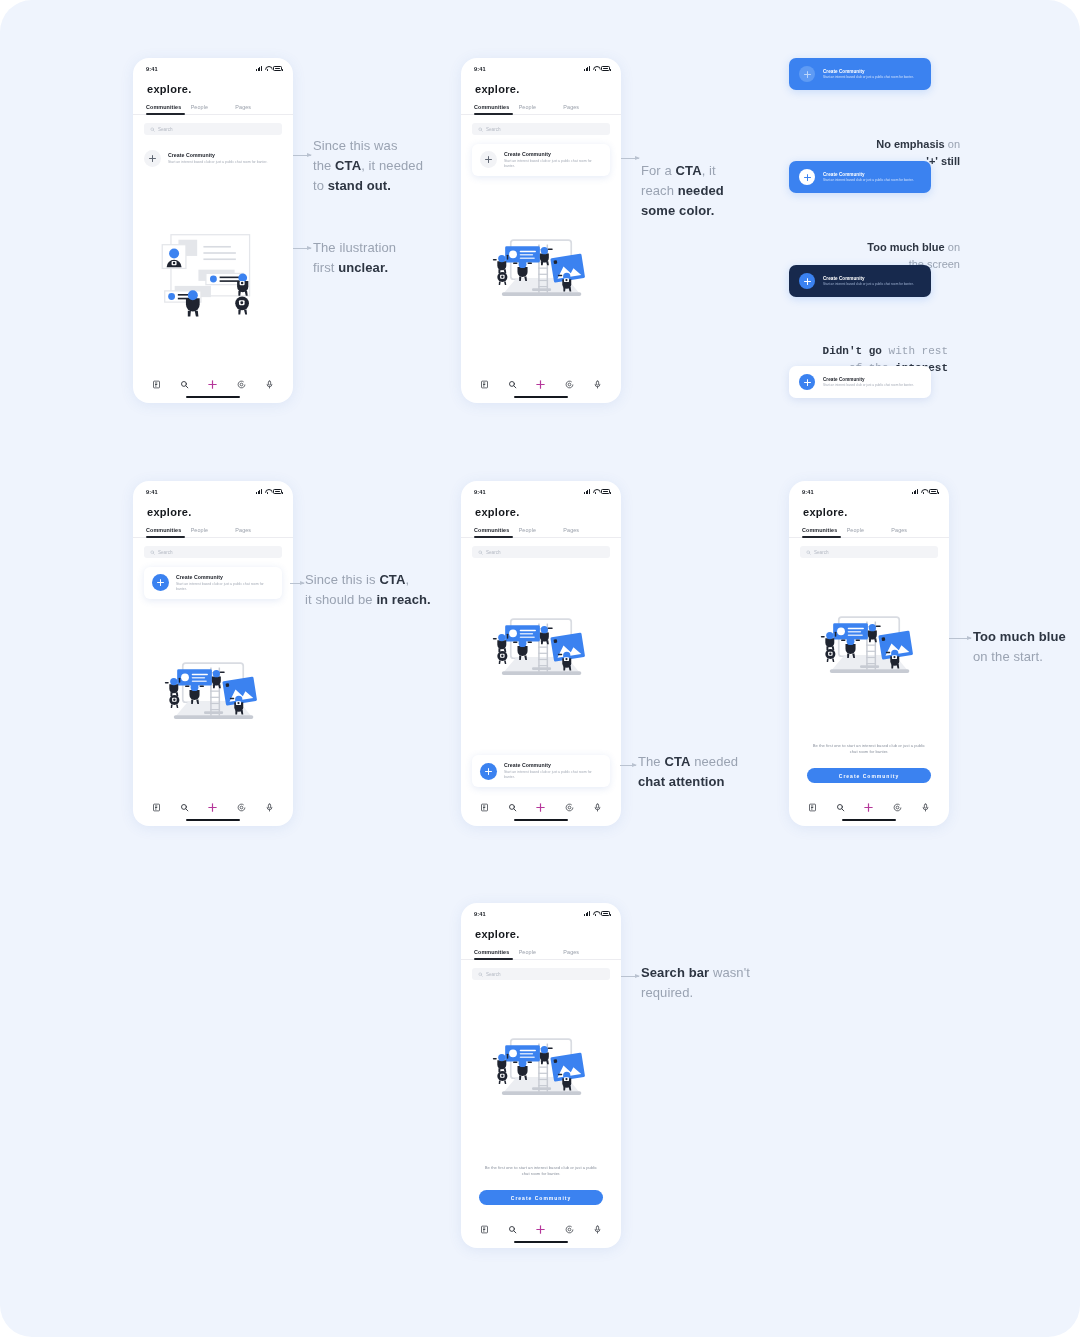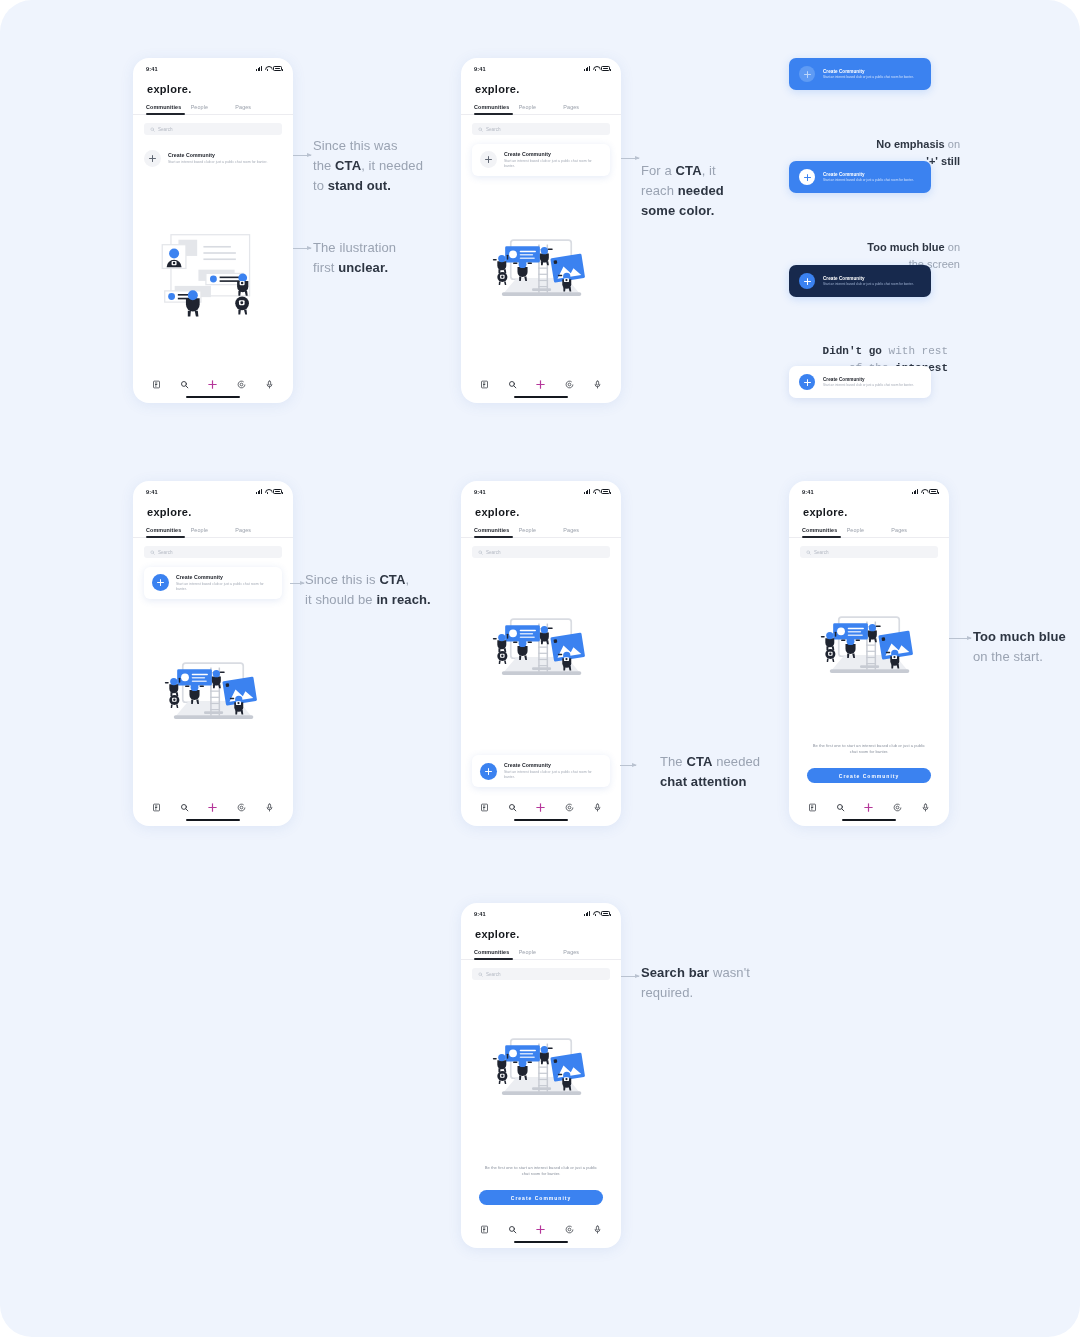--- a/index.html
+++ b/index.html
@@ -990,21 +990,21 @@
         <div><span>For a </span><b>CTA</b><span>, it</span></div>
         <div><span>reach </span><b>needed</b></div>
         <div><b>some color.</b></div>
       </div>
       <div class="arrow" style="left: 621px; top: 158px; width: 18px;"></div>
       <div class="anno" style="left: 305px; top: 570px;">
         <div><span>Since this is </span><b>CTA</b><span>,</span></div>
         <div><span>it should be </span><b>in reach.</b></div>
       </div>
       <div class="arrow" style="left: 290px; top: 583px; width: 14px;"></div>
-      <div class="anno" style="left: 660px; top: 752px;">
+      <div class="anno" style="left: 638px; top: 752px;">
         <div><span>The </span><b>CTA</b><span> needed</span></div>
         <div><b>chat attention</b></div>
       </div>
       <div class="arrow" style="left: 620px; top: 765px; width: 16px;"></div>
       <div class="anno" style="left: 973px; top: 627px;">
         <div><b>Too much blue</b></div>
         <div><span>on the start.</span></div>
       </div>
       <div class="arrow" style="left: 949px; top: 638px; width: 22px;"></div>
       <div class="anno" style="left: 641px; top: 963px;">

